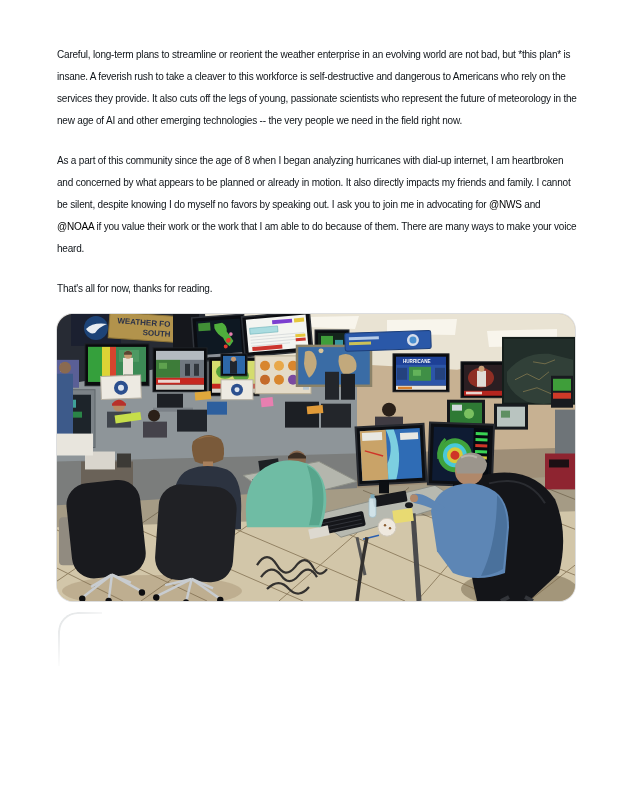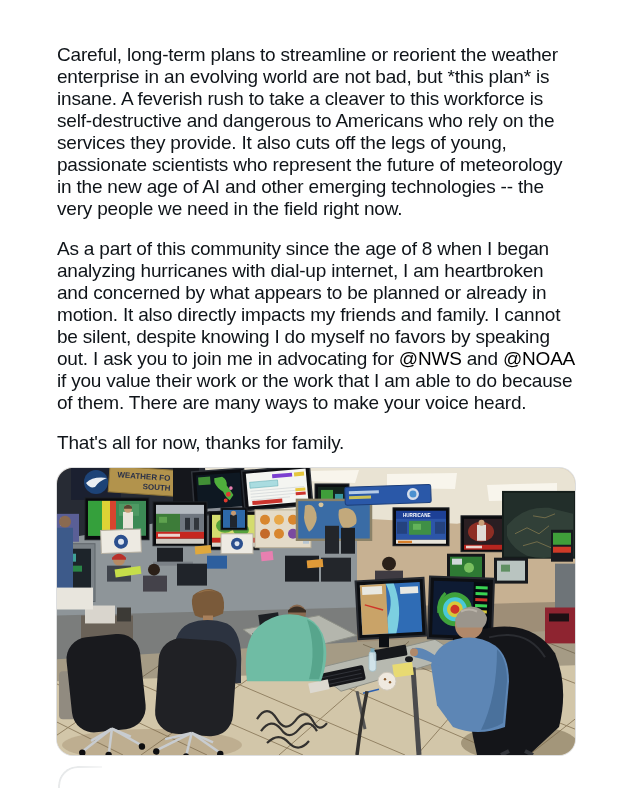--- a/index.html
+++ b/index.html
@@ -1,19 +1,19 @@
 <!DOCTYPE html>
 <html><head>
 <meta charset="utf-8">
 <style>
   html,body{margin:0;padding:0;background:#ffffff;}
   body{width:630px;height:788px;overflow:hidden;position:relative;
        font-family:"Liberation Sans","DejaVu Sans",sans-serif;}
   .content{position:absolute;left:57px;top:44px;width:520px;}
-  .tweet-text{font-size:19px;line-height:22px;letter-spacing:-0.2px;
+  .tweet-text{font-size:10px;line-height:22px;letter-spacing:-0.2px;
               color:#0f1419;margin:0 0 18px 0;white-space:pre-wrap;}
   .tweet-text:last-of-type{margin-bottom:14px;}
   a.mention{color:#000000;text-decoration:none;cursor:pointer;}
   .photo-card{width:518px;height:287px;border-radius:16px;overflow:hidden;
               line-height:0;box-shadow:0 0 0 1px rgba(15,20,25,0.14);
               position:relative;cursor:pointer;}
   .photo-card svg{display:block;}
   .next-card-corner{margin-top:11px;margin-left:1px;width:42px;height:52px;
      border-top:2px solid #e7e9ea;border-left:2px solid #e7e9ea;
      border-top-left-radius:20px;
@@ -22,21 +22,21 @@
 </style>
 </head>
 <body>
 
 <div class="content">
 
   <p class="tweet-text">Careful, long-term plans to streamline or reorient the weather enterprise in an evolving world are not bad, but *this plan* is insane. A feverish rush to take a cleaver to this workforce is self-destructive and dangerous to Americans who rely on the services they provide. It also cuts off the legs of young, passionate scientists who represent the future of meteorology in the new age of AI and other emerging technologies -- the very people we need in the field right now.</p>
 
   <p class="tweet-text"><span>As a part of this community since the age of 8 when I began analyzing hurricanes with dial-up internet, I am heartbroken and concerned by what appears to be planned or already in motion. It also directly impacts my friends and family. I cannot be silent, despite knowing I do myself no favors by speaking out. I ask you to join me in advocating for </span><a class="mention">@NWS</a><span> and </span><a class="mention">@NOAA</a><span> if you value their work or the work that I am able to do because of them. There are many ways to make your voice heard.</span></p>
 
-  <p class="tweet-text">That's all for now, thanks for family.</p>
+  <p class="tweet-text">That's all for now, thanks for reading.</p>
 
   <div class="photo-card">
     <svg width="518" height="287" viewBox="0 0 518 288" preserveAspectRatio="none" xmlns="http://www.w3.org/2000/svg">
 
       <g>
         <rect x="0" y="0" width="518" height="288" fill="#c7b192"></rect>
         <polygon points="0,58 130,42 300,50 300,180 0,196" fill="#8e9599"></polygon>
         <polygon points="300,50 518,32 518,196 300,190" fill="#c7b192"></polygon>
         <polygon points="130,0 518,0 518,34 400,56 254,48 130,42" fill="#e9e3d3"></polygon>
         <polygon points="250,3 302,2 298,15 248,13" fill="#f8f5ec"></polygon>

